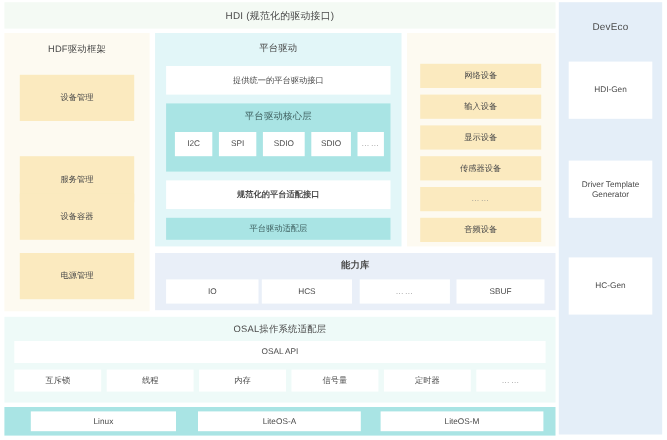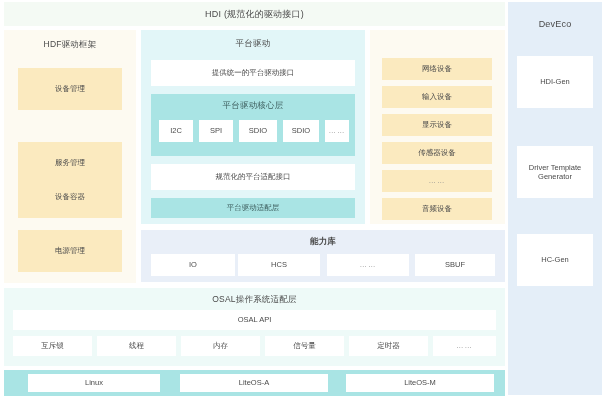--- a/index.html
+++ b/index.html
@@ -89,20 +89,21 @@
     background:#ffffff;font-size:7.5px;
   }
   #chip0{left:8px;width:34px;}
   #chip1{left:48px;width:34px;}
   #chip2{left:88px;width:38px;}
   #chip3{left:132px;width:36px;}
   #chip4{left:174px;width:24px;}
   #plat-adapt-if{
     position:absolute;left:10px;top:134px;width:204px;height:26px;
     background:#ffffff;
+    font-weight:bold;
   }
   #plat-adapt-layer{
     position:absolute;left:10px;top:168px;width:204px;height:20px;
     background:#a9e4e4;color:#3e5f5f;
   }
 
   
   #peri-col{
     left:370px;top:30px;width:135px;height:194px;
     background:#fdfaf1;

